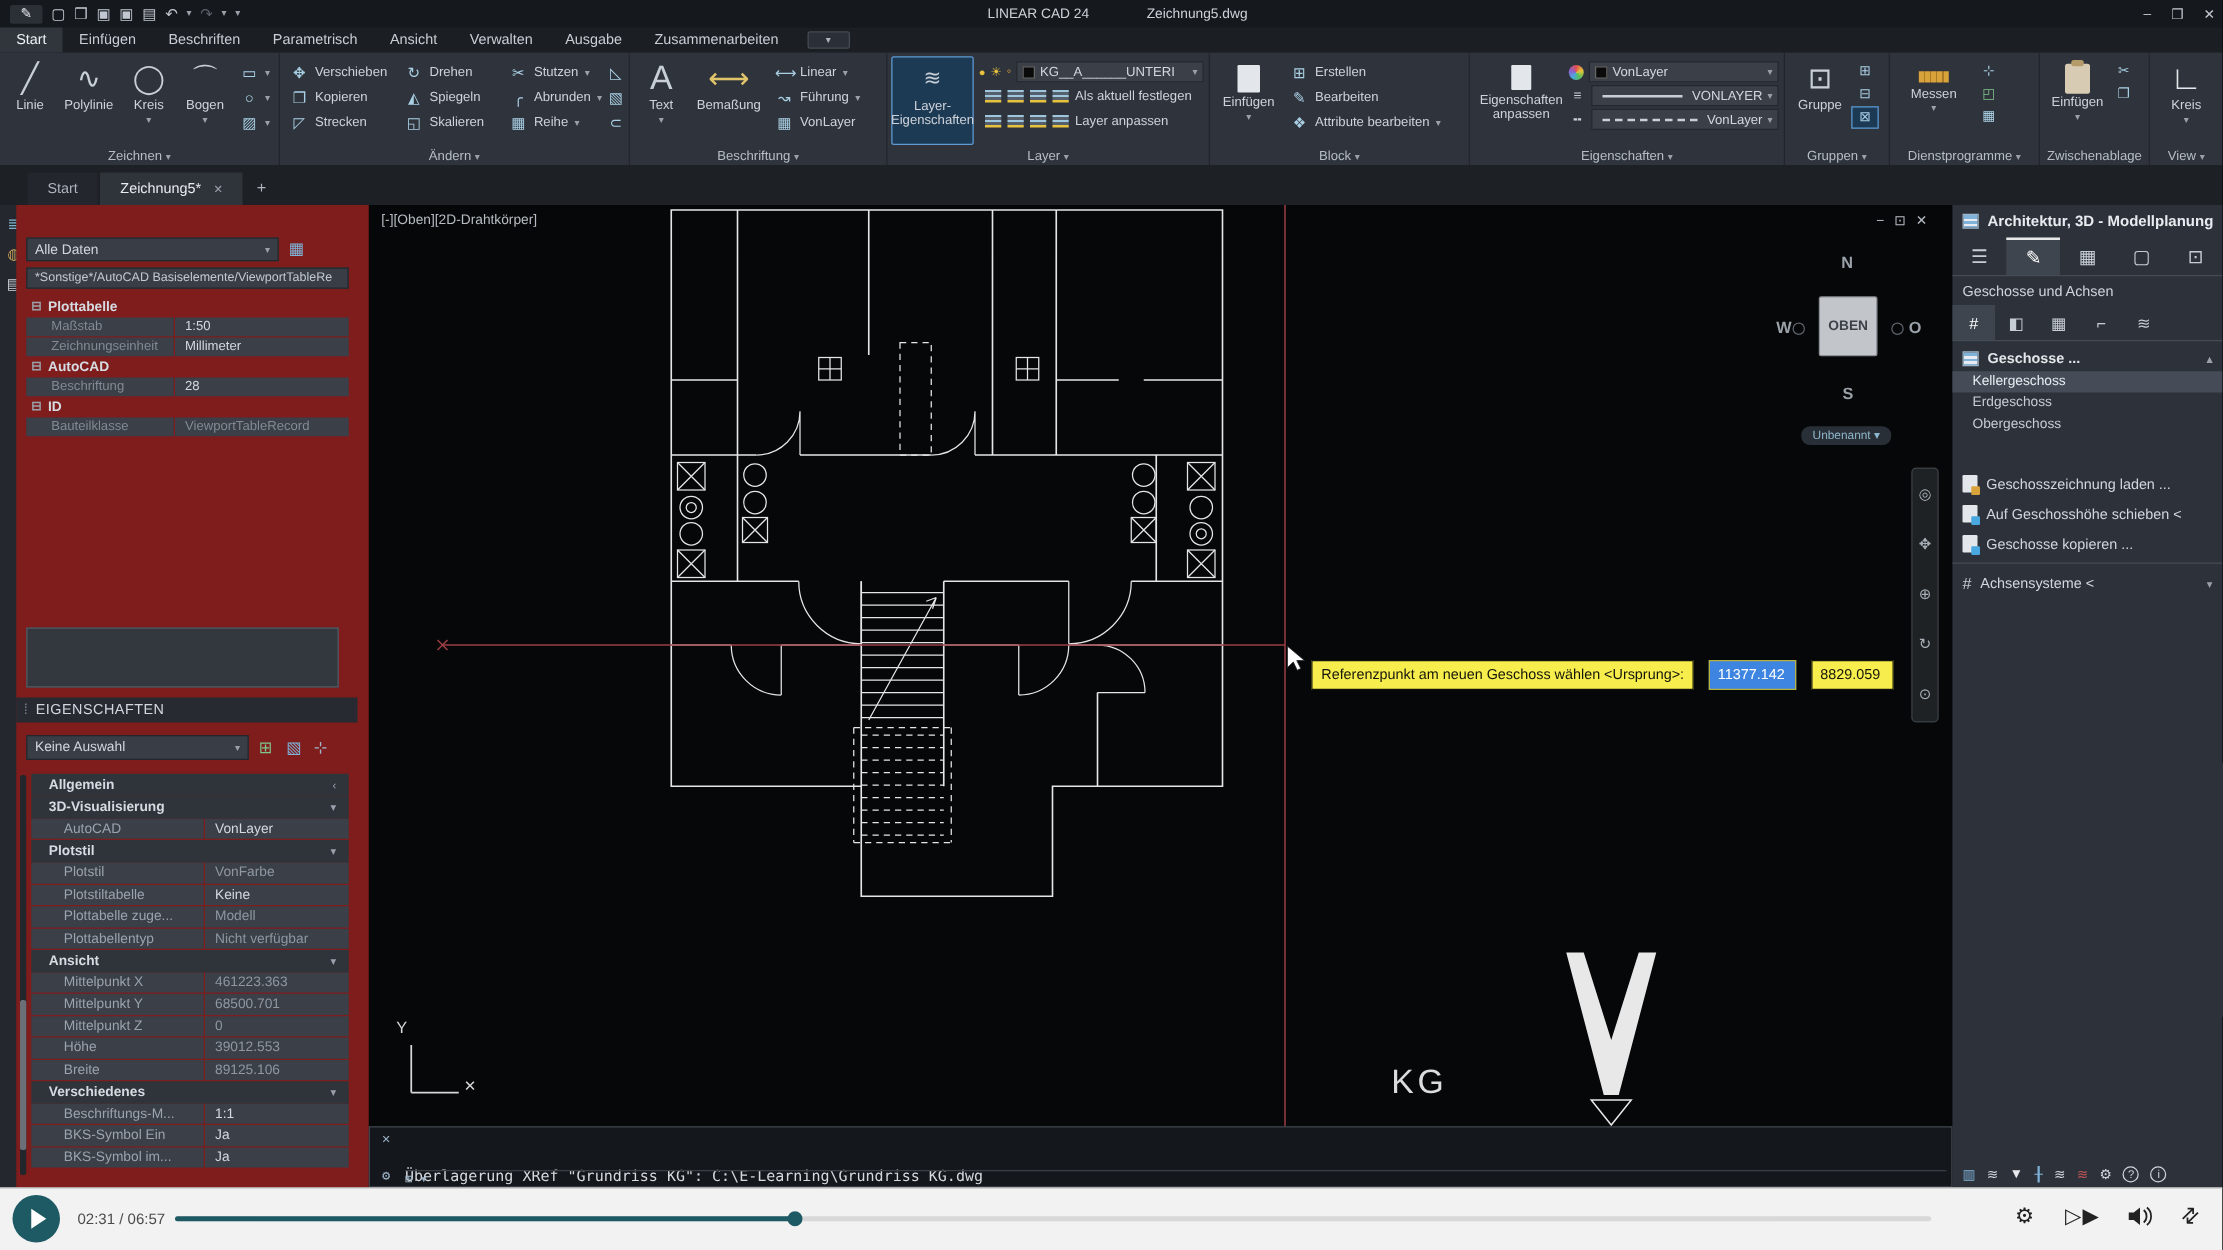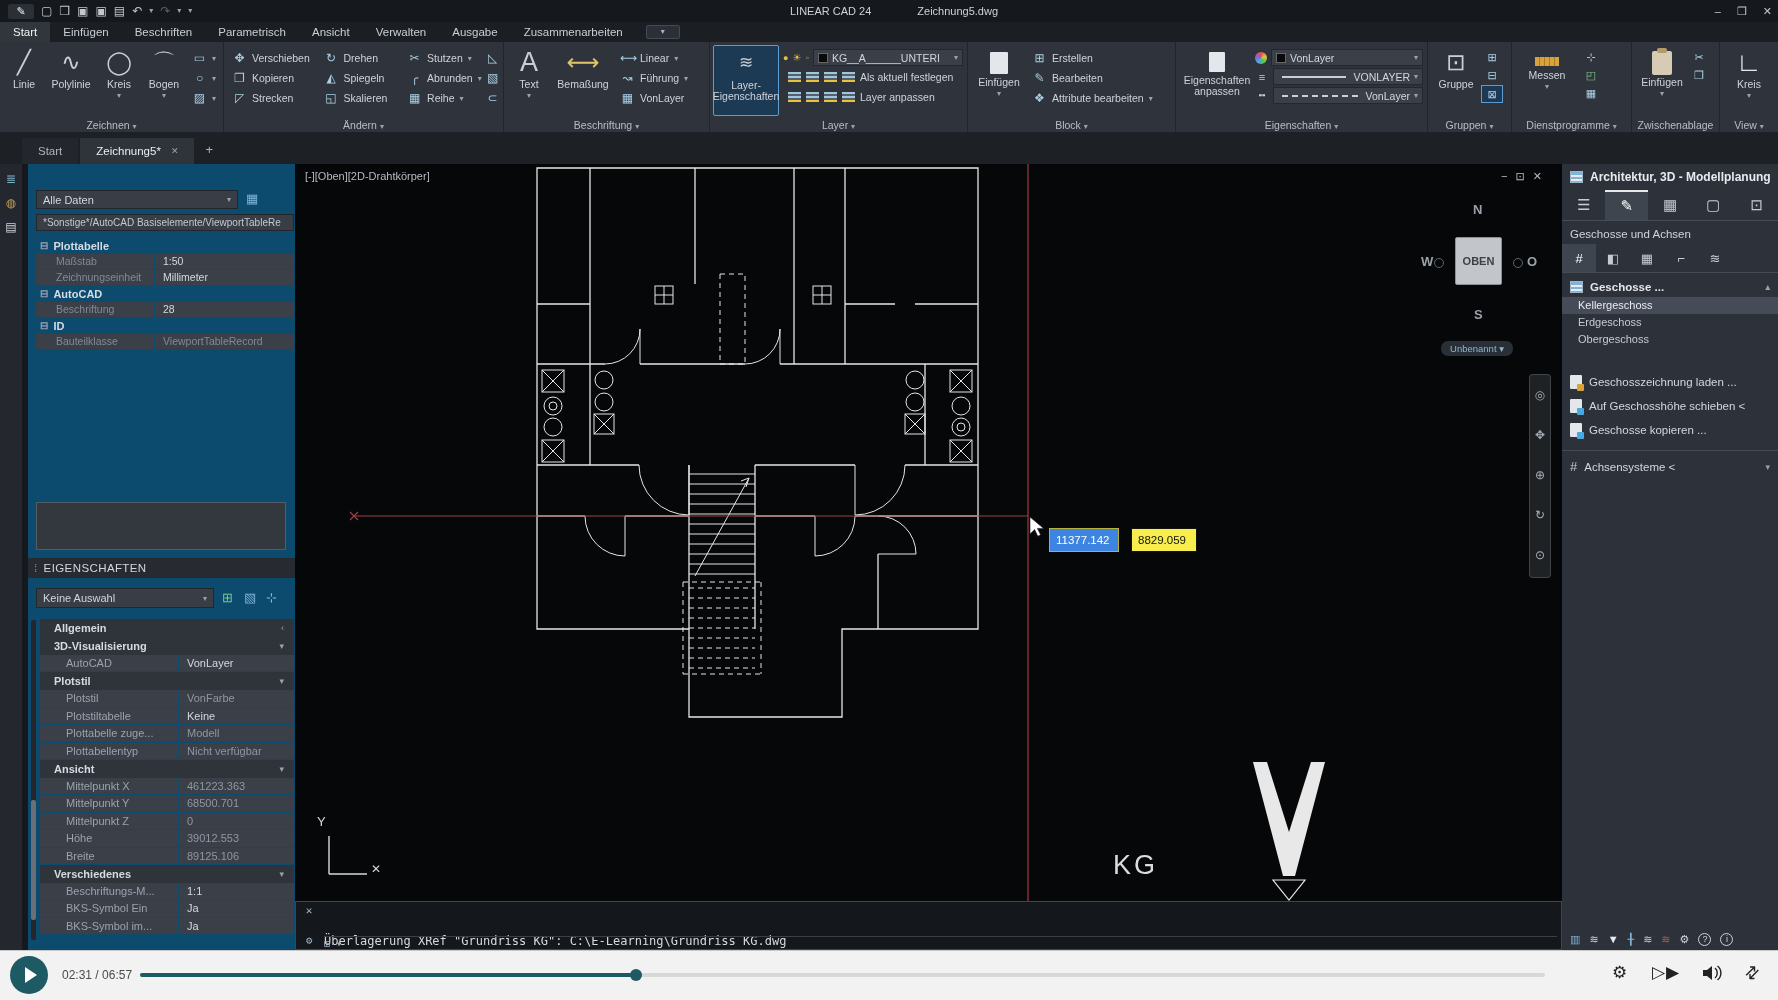--- a/index.html
+++ b/index.html
@@ -48,21 +48,21 @@
   .clip:before{content:"";position:absolute;left:5px;top:-3px;width:10px;height:5px;background:#b59a6a;border-radius:2px}
   .page-ic{width:18px;height:22px;background:#e3e6ea;border-radius:1px;margin:5px 0 3px}
   
   #doctabs{left:0;top:132px;width:1778px;height:32px;background:#1d2025;display:flex;align-items:flex-end;padding-left:22px;gap:2px}
   .dtab{height:26px;line-height:26px;padding:0 16px;background:#23262c;color:#aeb4bc;font-size:11.5px;display:flex;align-items:center;gap:10px}
   .dtab.active{background:#2f343b;color:#e9ecf0}
   .dtab .x{font-size:9px;color:#9aa1ab}
   .addtab{height:26px;line-height:24px;padding:0 9px;color:#aeb4bc;font-size:13px}
   
   #leftstrip{left:0;top:164px;width:22px;height:786px;background:#24272d;display:flex;flex-direction:column;align-items:center;padding-top:8px;gap:10px;font-size:12px}
-  #leftpanel{left:28px;top:164px;width:283px;height:786px;background:#0c4a6e}
+  #leftpanel{left:13px;top:164px;width:283px;height:786px;background:#7f1d1d}
   .dd{display:flex;align-items:center;background:#383d46;border:1px solid #23262b;color:#d2d7de;font-size:11px;padding:0 6px;justify-content:space-between}
   .gridrow{display:flex;height:15px;margin-bottom:1px;font-size:10.5px}
   .gk{width:118px;padding-left:20px;background:#3a3f48;color:#98a0ab;line-height:15px;white-space:nowrap;overflow:hidden}
   .gv{flex:1;background:#3a3f48;margin-left:1px;padding-left:8px;color:#d4d9e0;line-height:15px;white-space:nowrap;overflow:hidden}
   .gv.gray,.gk.gray{color:#828a95}
   .gh{height:16px;line-height:16px;font-weight:bold;color:#d6dbe2;font-size:11px;padding-left:4px;display:flex;gap:5px;align-items:center}
   .gh .mi{color:#9aa1ab;font-size:10px}
   .ph{height:18px;line-height:18px;font-weight:bold;color:#d6dbe2;font-size:11px;padding-left:14px;position:relative;background:#2f343b}
   .ph .c{position:absolute;right:10px;top:0;font-size:9px;color:#9aa1ab;font-weight:normal}
   .pr{display:flex;height:16.4px;margin-bottom:1px;font-size:11px}
@@ -99,21 +99,21 @@
   .rp-tab{flex:1;height:30px;display:flex;align-items:center;justify-content:center;color:#c6ccd4;font-size:15px}
   .rp-tab.active{background:#3f454f;border-top:2px solid #e8e8e8;color:#fff}
   #rp-section{padding:7px 0 4px 8px;color:#cfd4da;font-size:11.5px}
   .rp-subtabs{display:flex;border-bottom:1px solid #454b54}
   .rp-subtab{width:34px;height:28px;display:flex;align-items:center;justify-content:center;color:#c6ccd4;font-size:13px}
   .rp-subtab.active{background:#3f454f;color:#fff}
   .rp-sechdr{display:flex;align-items:center;gap:7px;padding:8px 8px 4px 8px;color:#e2e6ea;font-size:11.5px;font-weight:bold}
   .gicon{width:13px;height:12px;border:1px solid #9fb6c8;background:linear-gradient(180deg,#7fb3d9 0 3px,#e8ecf0 3px 5px,#7fb3d9 5px 7px,#e8ecf0 7px 9px,#7fb3d9 9px 12px)}
   .rp-row{height:17px;line-height:17px;padding-left:16px;color:#c6ccd4;font-size:11px}
   .rp-row.sel{background:#454c58;color:#e8ecf0}
-  .rp-btn{display:flex;align-items:center;gap:7px;height:24px;padding-left:8px;color:#d2d7de;font-size:11.5px}
+  .rp-btn{display:flex;align-items:flex-end;gap:7px;height:24px;padding-left:8px;color:#d2d7de;font-size:11.5px}
   .picon{width:12px;height:14px;background:#e3e6ea;border-radius:1px;position:relative;flex:none}
   .picon:after{content:"";position:absolute;right:-2px;bottom:-2px;width:7px;height:7px;border-radius:1px}
   .picon.v1:after{background:#d9a33c}.picon.v2:after{background:#4aa8e0}.picon.v3:after{background:#4aa8e0}
   #rp-status{position:absolute;bottom:2px;left:0;right:0;height:18px;display:flex;align-items:center;gap:9px;padding-left:8px;font-size:11px}
   .st-circ{width:13px;height:13px;border:1px solid #cfd4da;border-radius:50%;font-size:9px;display:flex;align-items:center;justify-content:center;color:#cfd4da}
   
   #videobar{left:0;top:950px;width:1778px;height:50px;background:#f2f2f2;border-top:1px solid #c9c9c9}
   #playbtn{left:10px;top:956px;width:38px;height:38px;border-radius:50%;background:#1e5a64;display:flex;align-items:center;justify-content:center}
   #playbtn .tri{width:0;height:0;border-left:12px solid #fff;border-top:8px solid transparent;border-bottom:8px solid transparent;margin-left:4px}
   #vtime{left:62px;top:968px;color:#4a4a4a;font-size:12px}
@@ -652,20 +652,21 @@
   <div class="cring abs" style="left:1218px;top:94px"></div>
   <div id="vcube" class="abs">OBEN</div>
   <div id="unpill" class="abs">Unbenannt ▾</div>
   <div id="navbar" class="abs">◎
 ✥
 ⊕
 ↻
 ⊙</div>
 
   <div id="tooltip" class="abs">
+    <span class="lab">Referenzpunkt am neuen Geschoss wählen &lt;Ursprung&gt;:</span>
     <span class="f1">11377.142</span>
     <span class="f2">8829.059</span>
   </div>
 
   <div id="kglabel" class="abs">KG</div>
   <span id="ucsy" class="abs">Y</span>
   <span id="ucsx" class="abs">✕</span>
 </div>
 
 <div id="cmd" class="abs">

